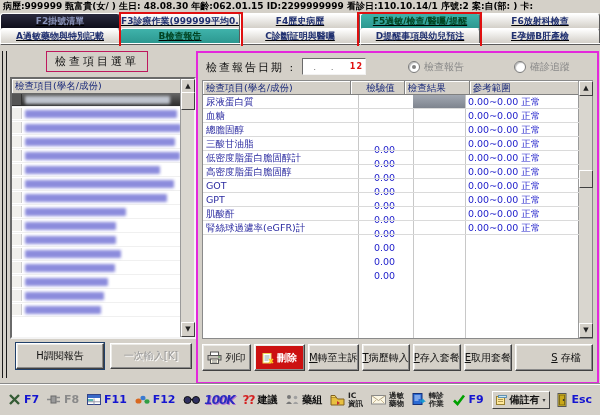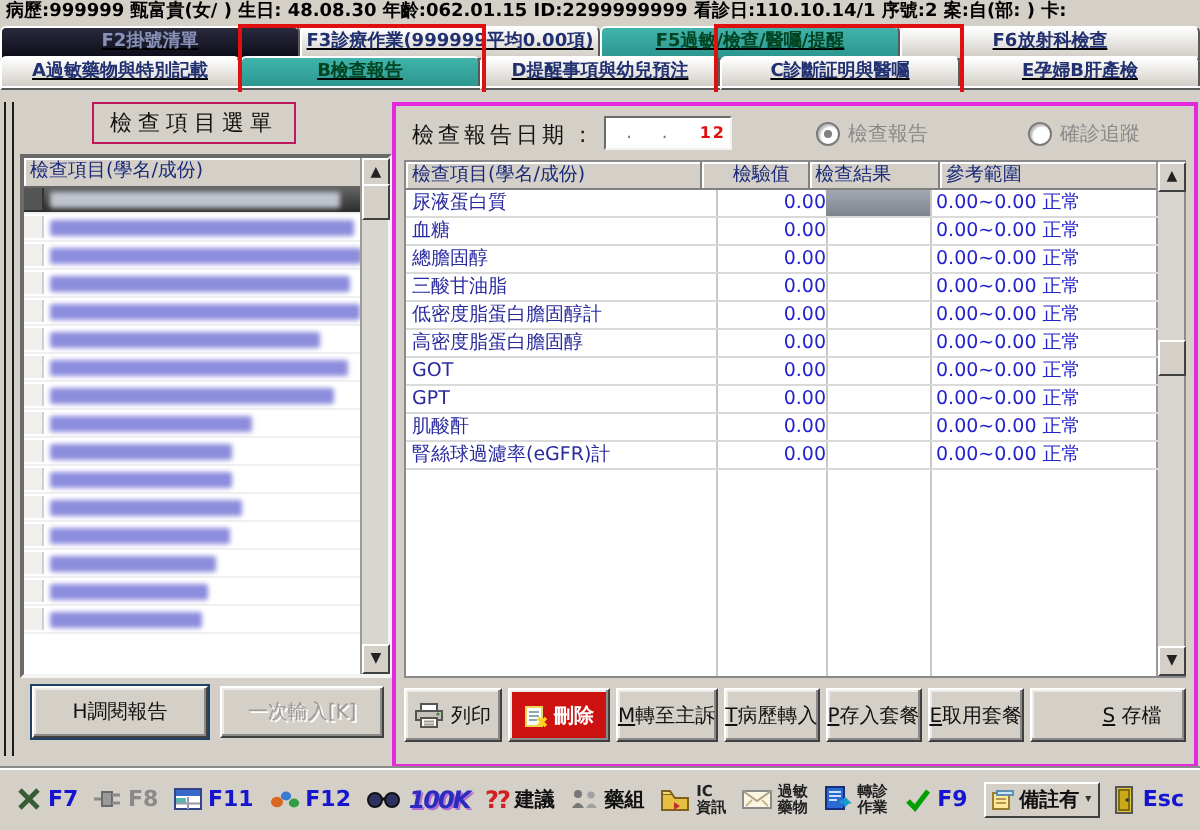--- a/index.html
+++ b/index.html
@@ -91,21 +91,21 @@
   .thead{position:absolute;left:0;top:0;height:14px;display:flex;width:376px;}
   .th{height:14px;line-height:14px;background:#d4d0c8;color:#1a2a7a;font-size:9.5px;
        padding-left:3px;box-sizing:border-box;border-right:1px solid #808080;border-bottom:1px solid #808080;
        box-shadow:inset 1px 1px 0 #fff;white-space:nowrap;overflow:hidden;}
   .tbody{position:absolute;left:0;top:14px;width:376px;bottom:0;overflow:hidden;}
   .col-line{position:absolute;top:0;bottom:0;width:1px;background:#c8c8c8;}
   .trow{position:relative;height:13px;display:flex;border-bottom:1px solid #dadada;z-index:2;}
   .td{height:13px;line-height:13px;font-size:9.5px;box-sizing:border-box;padding-left:3px;
        white-space:nowrap;overflow:hidden;}
   .td.name{color:#2a2aa0;}
-  .td.val{color:#2323cc;text-align:right;padding-left:0;}
+  .td.val{color:#2323cc;text-align:left;padding-left:16px;margin-top:48px;}
   .td.res{} .td.res.selcell{background:linear-gradient(#a2a8b2,#7e848e);}
   .td.rng{color:#2323cc;}
   .tscroll{position:absolute;top:0;right:0;bottom:0;width:13px;background:#d9d6cf;border-left:1px solid #9a9a9a;}
   .tscroll .sthumb{top:89px;}
 
   .rbuttons{position:absolute;left:4px;top:291px;width:391px;height:25px;display:flex;gap:3px;}
   .rbuttons .btn3d{height:25px;font-size:10px;}
   .rb-print{width:47px;} .rb-del{width:49px;} .rb-mid{flex:1;} .rb-save{width:52px;padding-left:24px;}
   .btn3d u{text-decoration:underline;}
 
@@ -128,28 +128,29 @@
 </head>
 <body>
 
 <div class="app">
 
   <div class="patient-bar">病歷:999999 甄富貴(女/  ) 生日: 48.08.30 年齡:062.01.15 ID:2299999999 看診日:110.10.14/1 序號:2 案:自(部:  ) 卡:</div>
 
   <div class="tabrow r1" id="tabrow1">
       <div class="tab dark">F2掛號清單</div>
       <div class="tab">F3診療作業(999999平均0.00項)</div>
+      <div class="tab">F4歷史病歷</div>
       <div class="tab active">F5過敏/檢查/醫囑/提醒</div>
       <div class="tab">F6放射科檢查</div>
     </div>
   <div class="tabrow r2" id="tabrow2">
       <div class="tab">A過敏藥物與特別記載</div>
       <div class="tab active">B檢查報告</div>
+      <div class="tab">C診斷証明與醫囑</div>
       <div class="tab">D提醒事項與幼兒預注</div>
-      <div class="tab">C診斷証明與醫囑</div>
       <div class="tab">E孕婦B肝產檢</div>
     </div>
   <div class="tab-baseline"></div>
 
   <div class="redbox b1"></div>
   <div class="redbox b2"></div>
 
   <div class="main">
     <div class="edge-line"></div>
 

